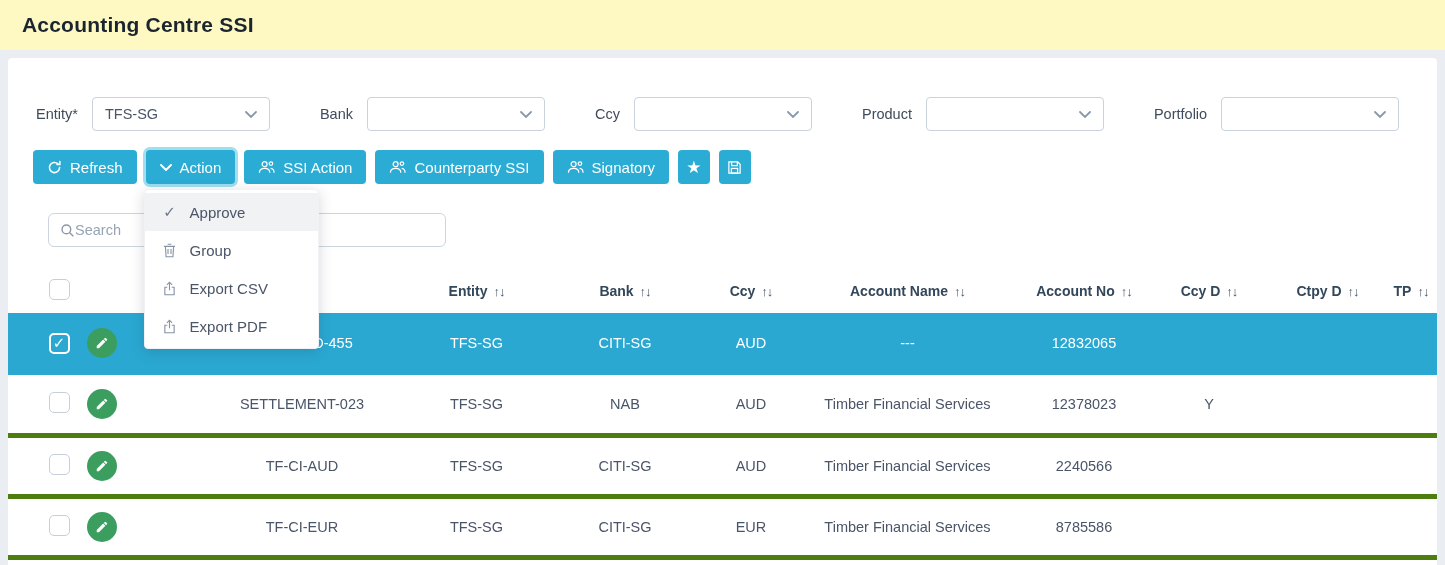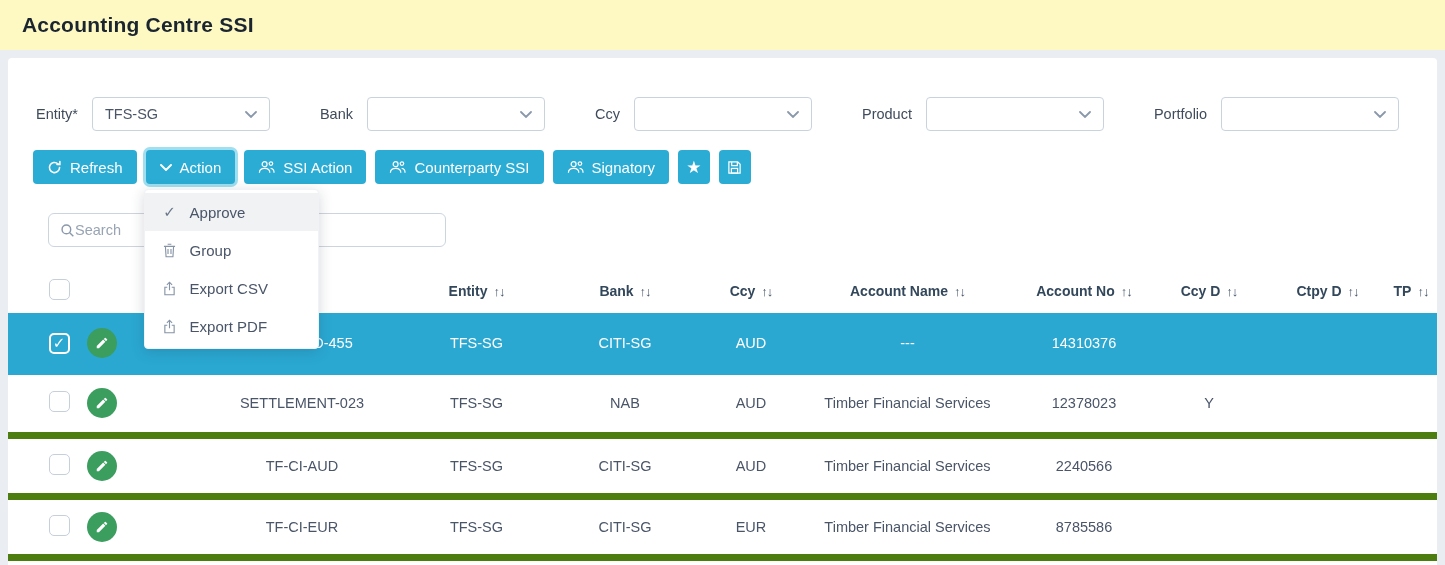--- a/index.html
+++ b/index.html
@@ -46,21 +46,21 @@
                 display:flex; align-items:center; padding:0 11px; background:#fff; }
   .search-box input { border:none; outline:none; flex:1; font-family:inherit; font-size:14.5px; color:#4a5568; }
   .search-box input::placeholder { color:#98a4b3; }
 
   
   table { border-collapse:collapse; table-layout:fixed; width:1429px; margin-top:22px; }
   th, td { text-align:center; font-size:14px; overflow:hidden; white-space:nowrap; }
   thead th { color:#33475b; font-weight:bold; height:44px; vertical-align:middle; }
   .sort { font-size:13px; font-weight:normal; color:#3d4f63; margin-left:6px; letter-spacing:-1px; }
   .th-center { text-align:center; }
-  tbody tr { height:61px; border-bottom:7px solid #4d7c0f; }
+  tbody tr { height:61px; border-bottom:5px solid #4d7c0f; }
   tbody td { vertical-align:middle; color:#4a5568; font-size:14.5px; }
   td.cell-name, th.col-name-pad { padding-left:16px; }
   td.cell-flag { padding-left:15px; }
   tr.selected { background:#2aa8d2; border-bottom:1px solid #2aa8d2; }
   tr.selected td { color:#ffffff; }
 
   .cbx { width:21px; height:21px; border:1.5px solid #c6d0db; border-radius:5px; background:#fff;
          display:inline-flex; align-items:center; justify-content:center; cursor:pointer;
          margin-left:32px; }
   .cbx.checked { border:2px solid #ffffff; background:transparent; color:#fff; font-size:15px; font-weight:bold; }
@@ -267,21 +267,21 @@
               <svg viewBox="0 0 24 24" width="14" height="14">
                 <path d="M3 17.25V21h3.75L17.8 9.94l-3.75-3.75L3 17.25zM20.7 7.04a1 1 0 0 0 0-1.41l-2.34-2.34a1 1 0 0 0-1.41 0l-1.83 1.83 3.75 3.75 1.83-1.83z" fill="#fff"></path>
               </svg>
             </button></td>
         <td class="cell-flag">N</td>
         <td class="cell-name">TF-CI-AUD-455</td>
         <td>TFS-SG</td>
         <td>CITI-SG</td>
         <td>AUD</td>
         <td>---</td>
-        <td>14310376</td>
+        <td>12832065</td>
         <td></td>
         <td></td>
         <td></td>
       </tr>
       <tr>
         <td><span class="cbx"></span></td>
         <td><button class="edit-btn">
               <svg viewBox="0 0 24 24" width="14" height="14">
                 <path d="M3 17.25V21h3.75L17.8 9.94l-3.75-3.75L3 17.25zM20.7 7.04a1 1 0 0 0 0-1.41l-2.34-2.34a1 1 0 0 0-1.41 0l-1.83 1.83 3.75 3.75 1.83-1.83z" fill="#fff"></path>
               </svg>

